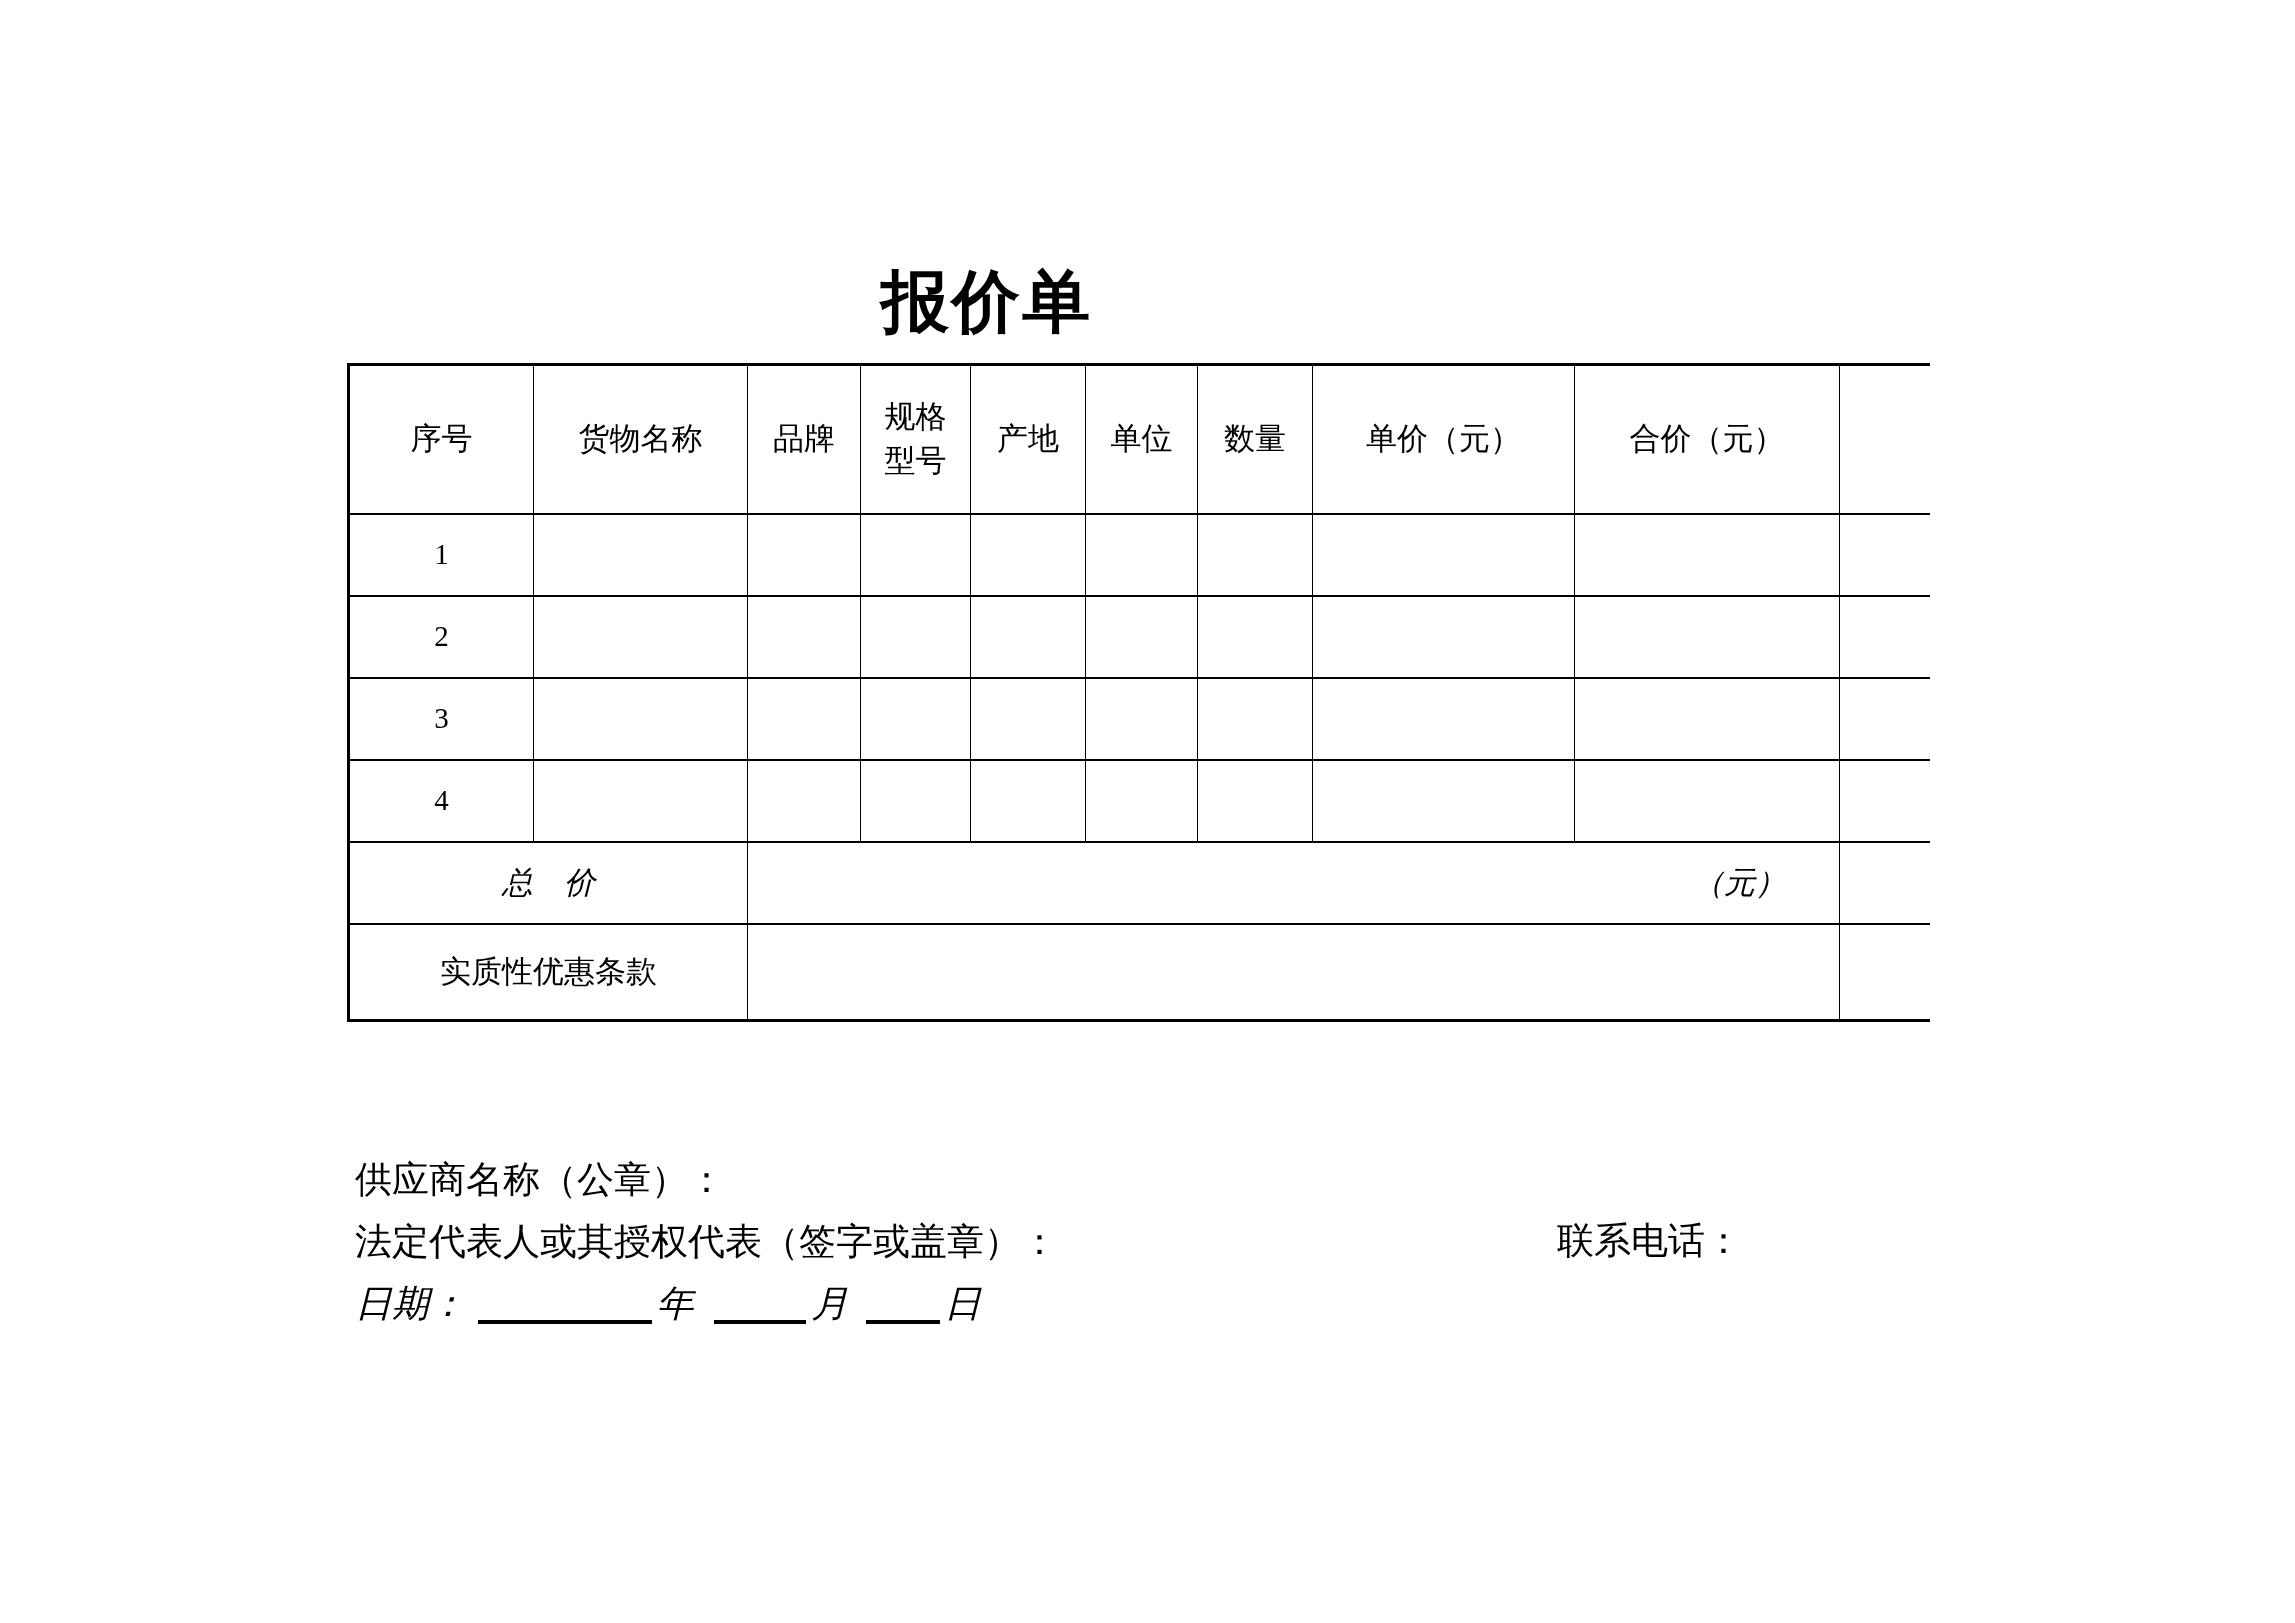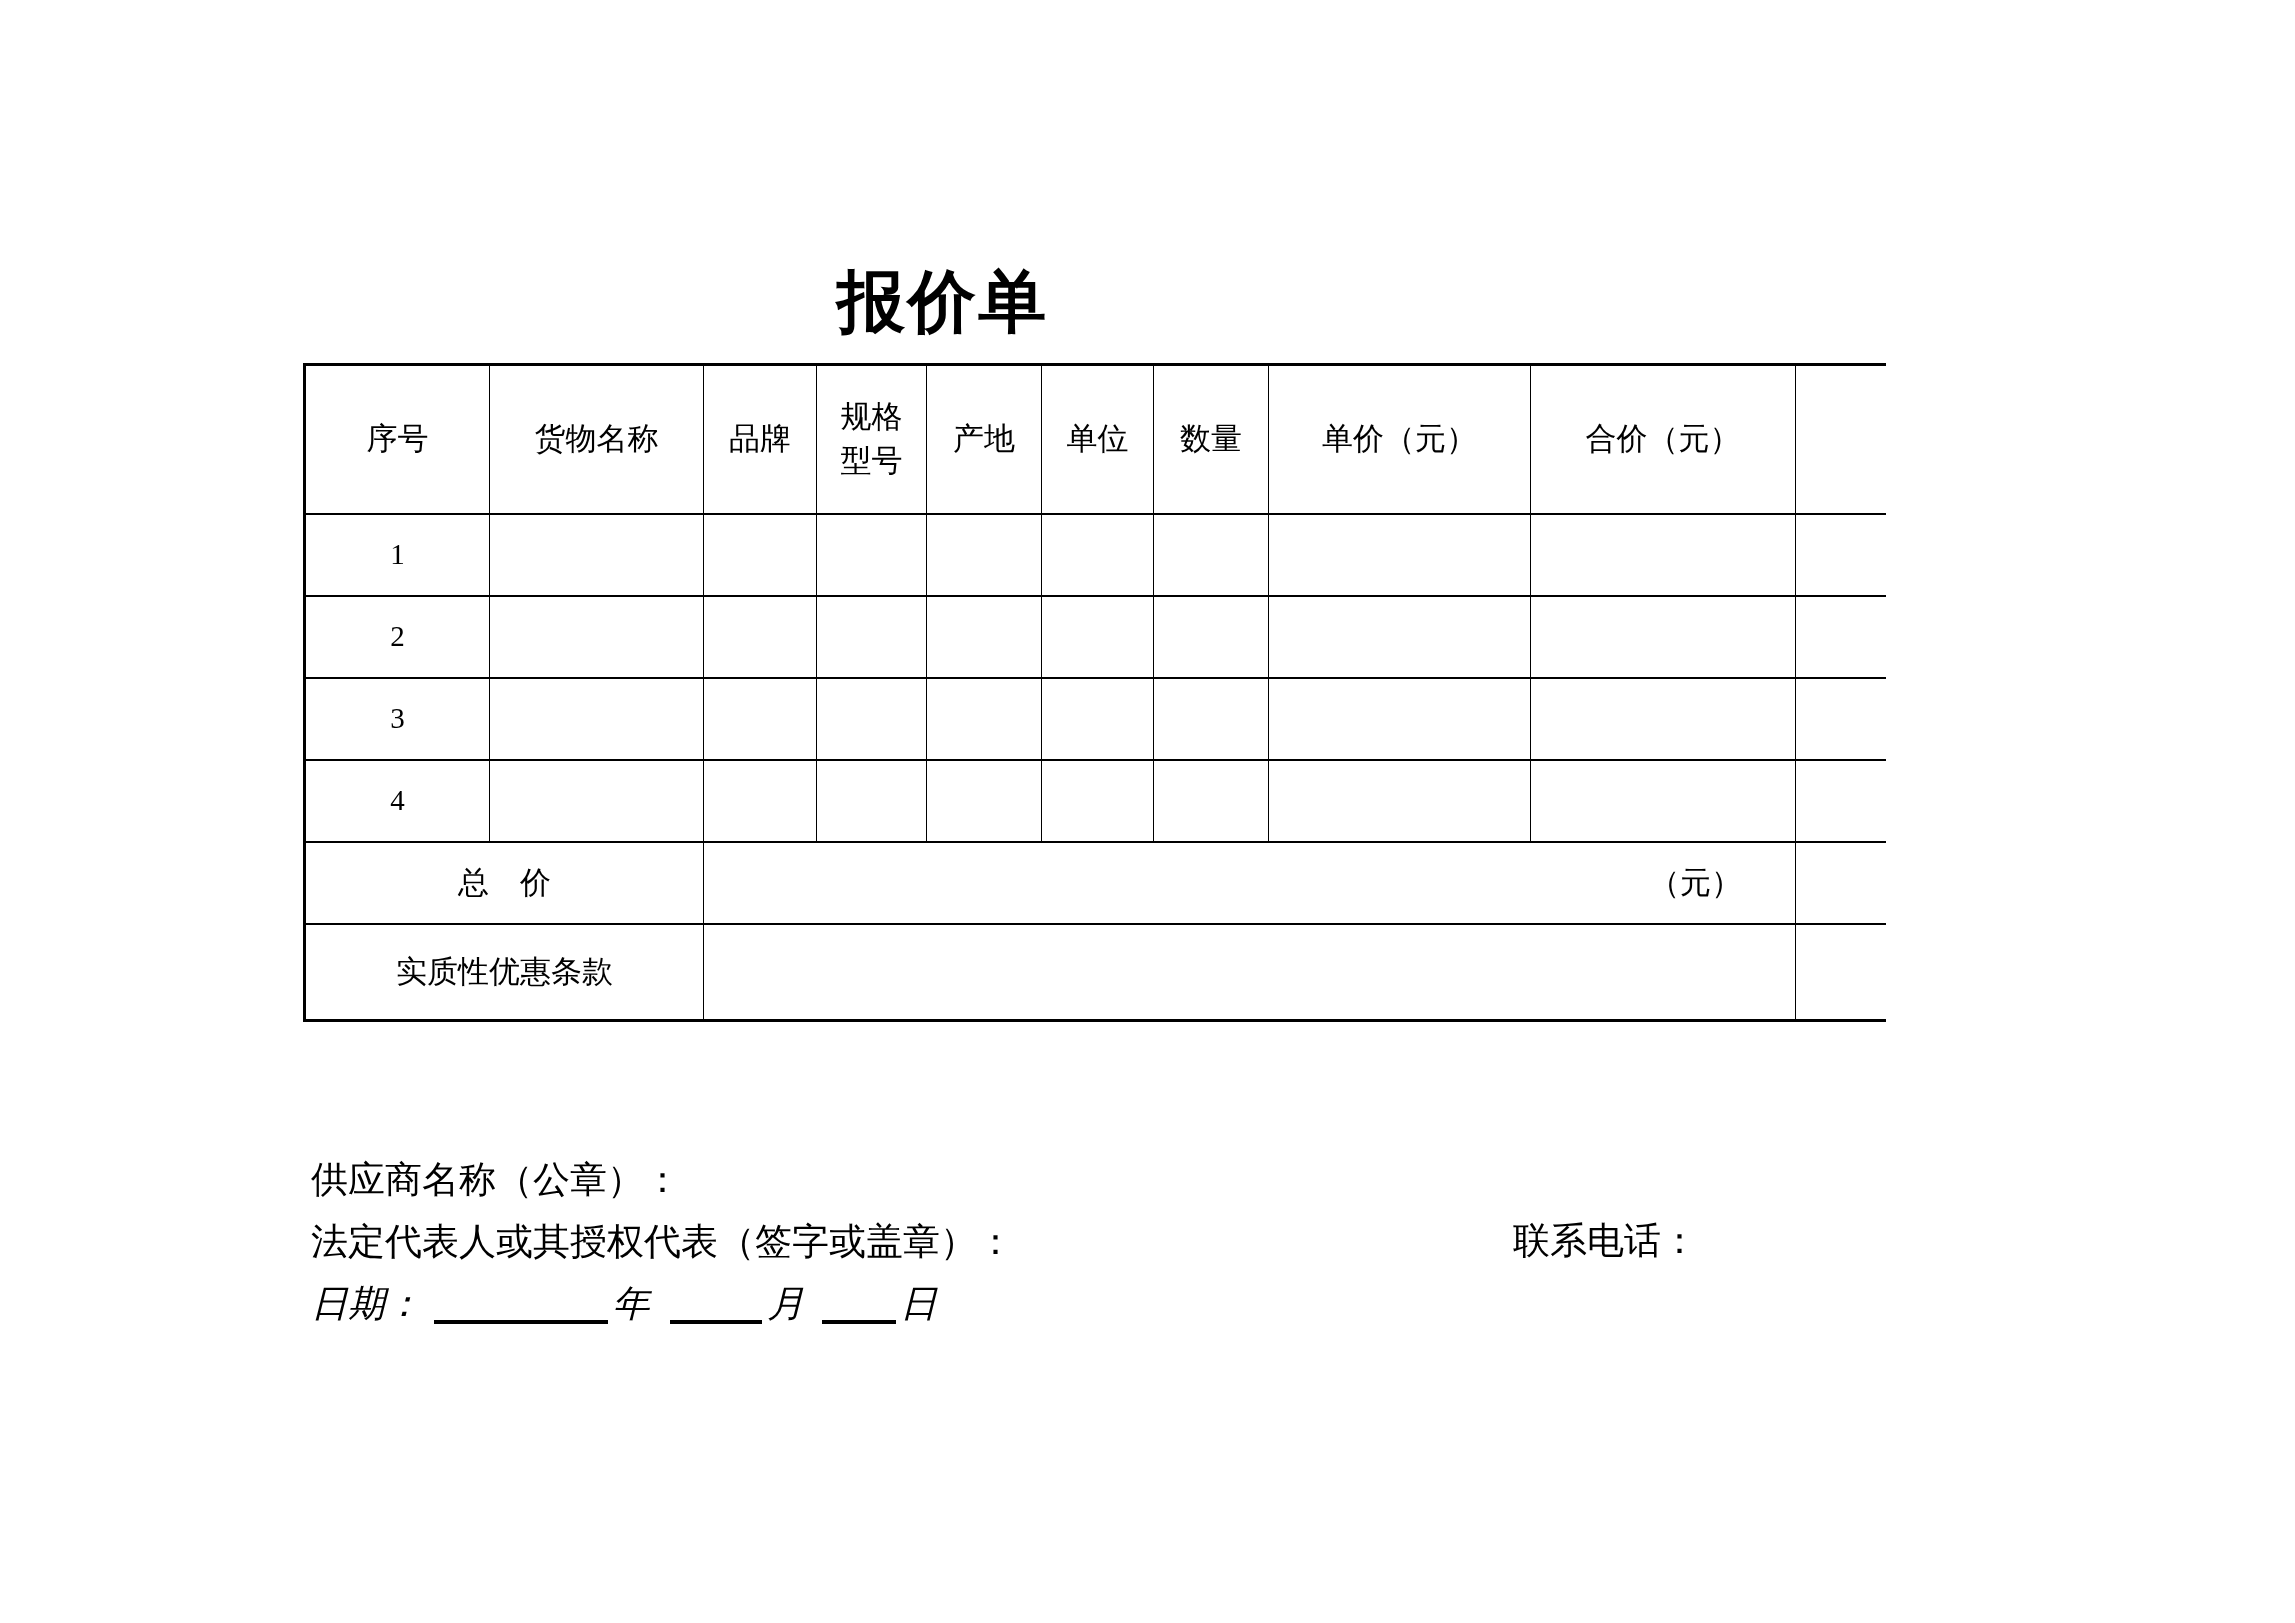--- a/index.html
+++ b/index.html
@@ -3,21 +3,21 @@
 <meta charset="utf-8">
 <style>
   * { box-sizing: border-box; }
   html, body {
     margin: 0; padding: 0;
     width: 2295px; height: 1623px;
     background: #ffffff;
     color: #000;
     font-family: "Liberation Serif", "DejaVu Serif", serif;
   }
-  .page { position: relative; width: 1886px; height: 1623px; overflow: hidden; background:#fff; }
+  .page { position: relative; width: 1886px; height: 1623px; overflow: hidden; background:#fff;margin-left:44px; }
 
   .doc-title {
     position: absolute;
     top: 258px; left: 0;
     width: 100%;
     text-align: center;
     font-size: 68px;
     font-weight: bold;
     line-height: 89px;
     letter-spacing: 2.7px;
@@ -38,21 +38,21 @@
     border-bottom-width: 2.7px;
     padding: 0;
     text-align: center;
     vertical-align: middle;
     font-weight: normal;
     font-size: 31px;
     line-height: 1.35;
   }
   .quote tr.r-hdr  { height: 149px; }
   .quote tr.r-item { height: 82px; }
-  .quote tr.r-sum  { height: 82px; }
+  .quote tr.r-sum  { height: 82px; font-style: italic; }
   .quote tr.r-last { height: 97px; }
   .quote td.num { font-size: 29px; }
   .quote td.unit-right { text-align: right; padding-right: 53px; }
   .quote .two-line div { line-height: 44px; }
 
   .footer-line {
     position: absolute;
     left: 311px;
     font-size: 37px;
     line-height: 44px;

